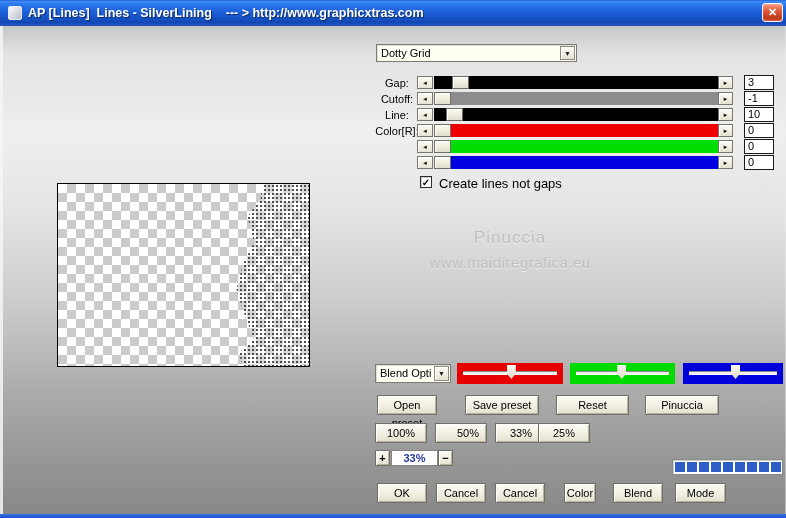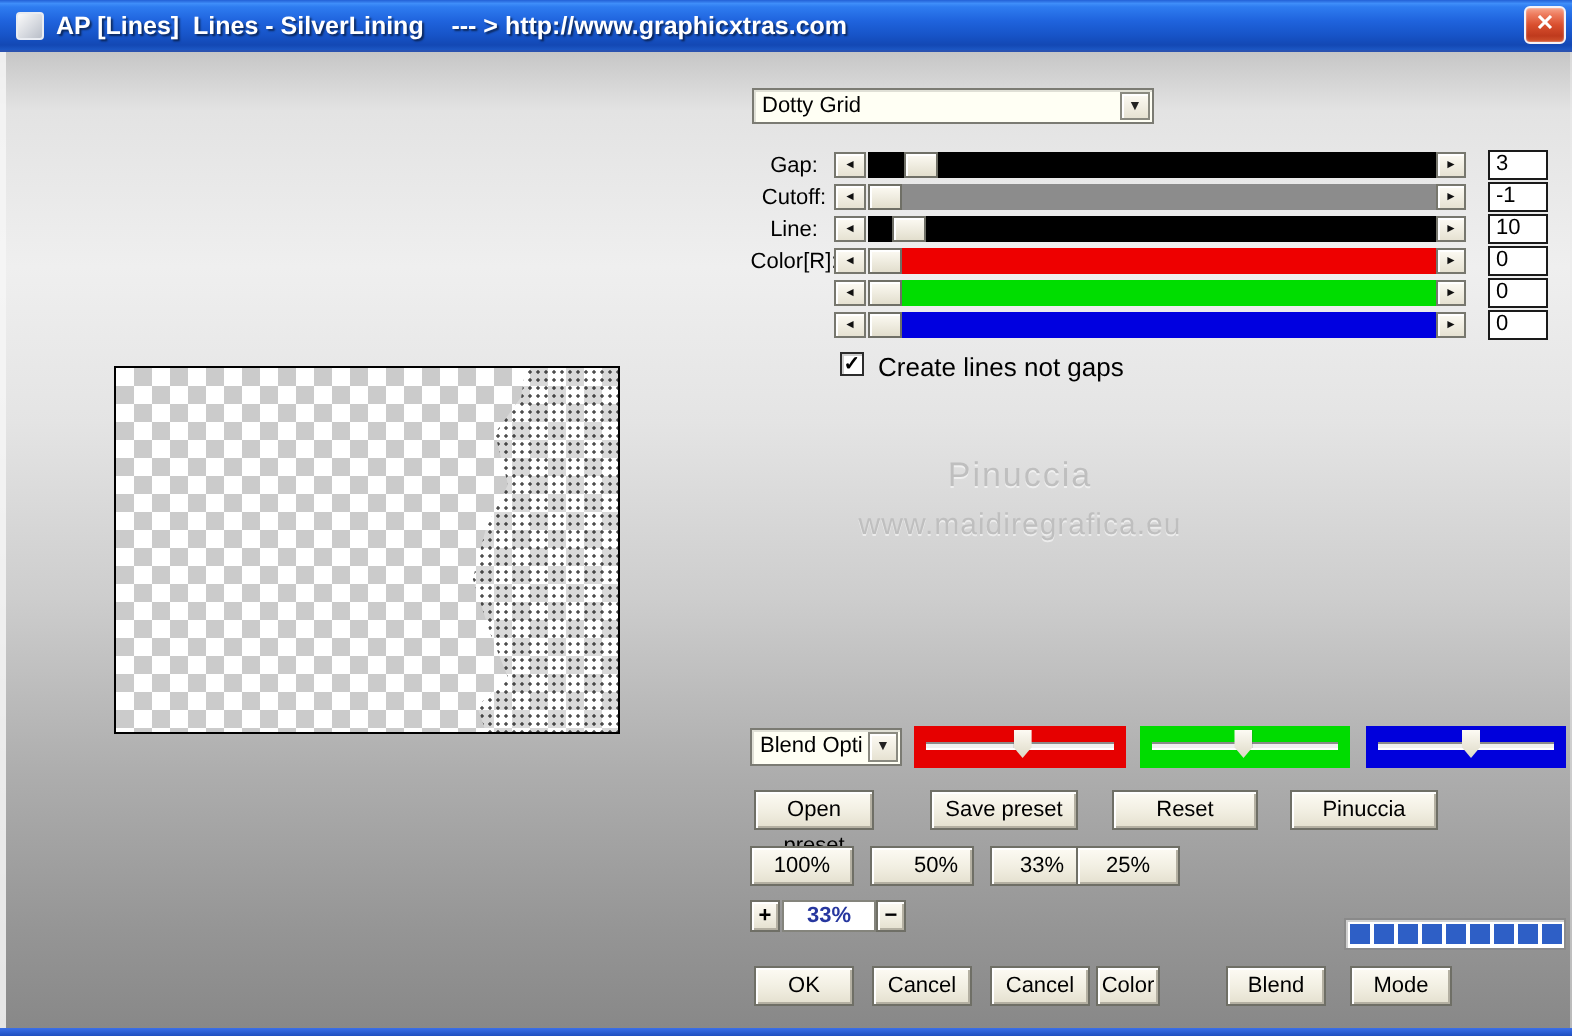--- a/index.html
+++ b/index.html
@@ -252,20 +252,20 @@
         <div class="pseg"></div>
         <div class="pseg"></div>
         <div class="pseg"></div>
         <div class="pseg"></div>
         <div class="pseg"></div>
       </div>
 
     <div class="btn" style="left:377px;top:457px;width:50px;">OK</div>
     <div class="btn" style="left:436px;top:457px;width:50px;">Cancel</div>
     <div class="btn" style="left:495px;top:457px;width:50px;">Cancel</div>
-    <div class="btn" style="left:548px;top:457px;width:32px;">Color</div>
+    <div class="btn" style="left:564px;top:457px;width:32px;">Color</div>
     <div class="btn" style="left:613px;top:457px;width:50px;">Blend</div>
     <div class="btn" style="left:675px;top:457px;width:51px;">Mode</div>
 
   </div>
 
   <div id="bottom-border"></div>
 </div>
 
 </body></html>

